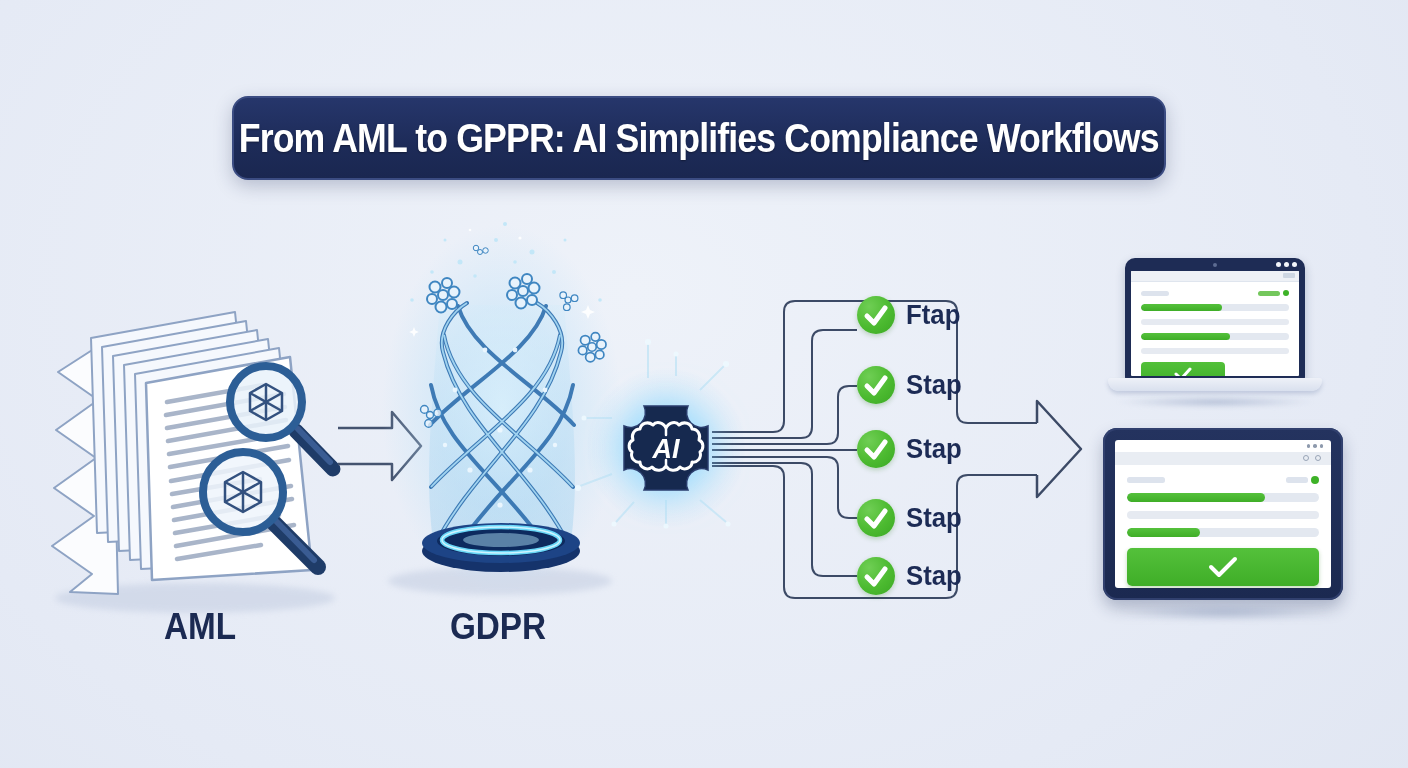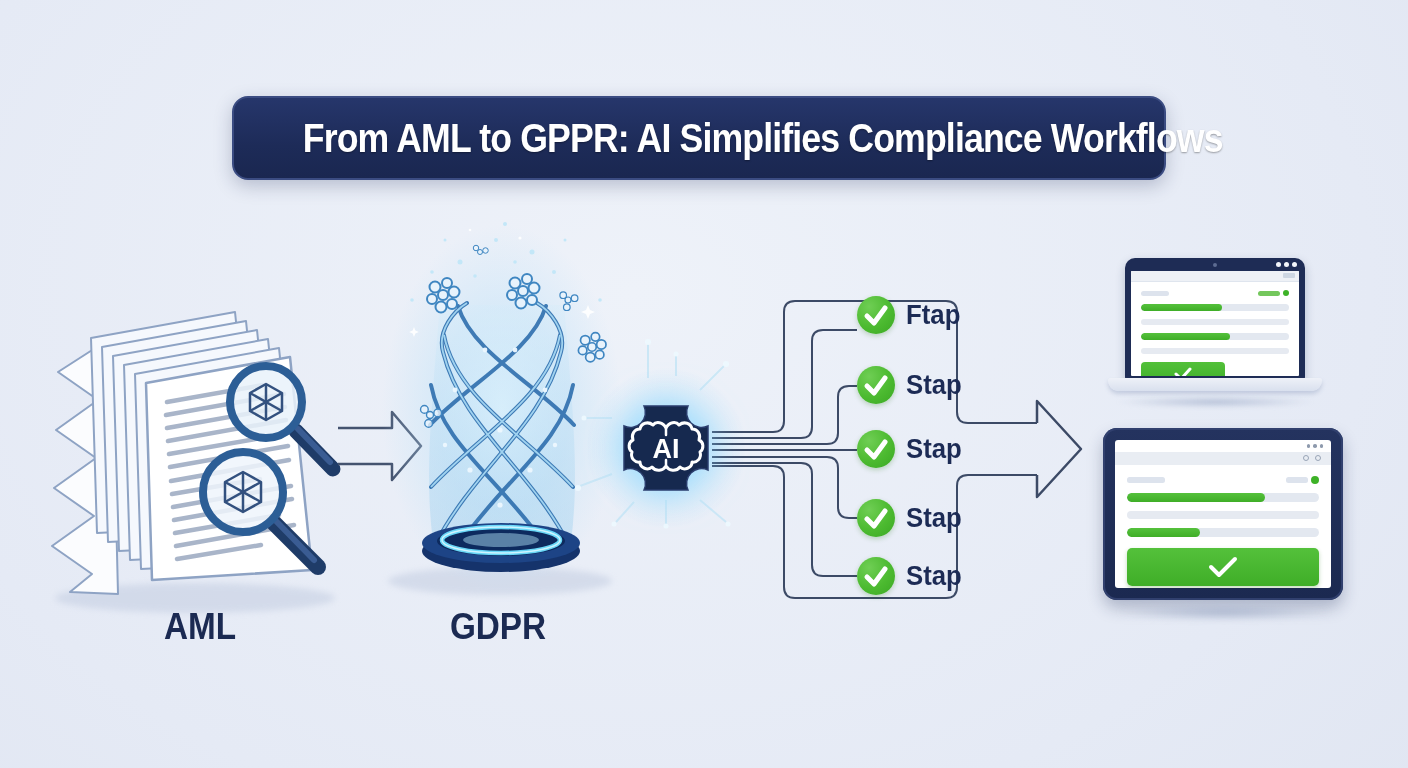--- a/index.html
+++ b/index.html
@@ -7,21 +7,21 @@
     position:relative;width:1408px;height:768px;overflow:hidden;
     background:radial-gradient(95% 130% at 45% 38%, #eef2f9 0%, #e5eaf5 55%, #dce2ef 100%);
     font-family:"Liberation Sans", sans-serif;
   }
   .abs{position:absolute;}
   
   .banner{
     left:232px;top:96px;width:930px;height:80px;
     background:linear-gradient(180deg,#26366b 0%,#1d2b58 60%,#1a2750 100%);
     border:2px solid #3b4c82;border-radius:16px;
-    display:flex;align-items:center;justify-content:flex-start;
+    display:flex;align-items:center;justify-content:center;
     box-shadow:0 6px 18px rgba(30,43,88,.25);
   }
   .banner-title{
     color:#ffffff;font-size:41px;font-weight:700;letter-spacing:-1px;white-space:nowrap;
     transform:scaleX(.87);text-shadow:0 1px 2px rgba(0,0,0,.35);
   }
   
   .stage-label{
     color:#1b2a52;font-size:37px;font-weight:700;letter-spacing:0;
     transform:scaleX(.9);text-align:center;
@@ -29,21 +29,21 @@
   #aml-label{left:148px;top:606px;width:104px;}
   #gdpr-label{left:438px;top:606px;width:120px;}
   
   .ai-chip{
     left:620px;top:402px;width:92px;height:92px;
   }
   .ai-chip svg{position:absolute;left:0;top:0;filter:drop-shadow(0 0 18px rgba(120,210,255,.75));}
   .ai-chip .ai-label{
     position:absolute;left:0;top:0;width:92px;height:92px;
     display:flex;align-items:center;justify-content:center;
-    color:#fff;font-size:27px;font-weight:700;letter-spacing:0px;padding-top:2px;box-sizing:border-box;
+    color:#fff;font-size:27px;font-weight:700;letter-spacing:0px;padding-top:2px;box-sizing:border-box;font-style:italic;
   }
   
   .check-item{position:absolute;left:857px;display:flex;align-items:center;height:38px;}
   .check-circle{
     width:38px;height:38px;border-radius:50%;
     background:radial-gradient(circle at 32% 28%, #6fce54 0%, #4cba30 55%, #3aa823 100%);
     display:flex;align-items:center;justify-content:center;
     box-shadow:0 2px 5px rgba(40,120,20,.25);
   }
   .check-circle svg{display:block;}

